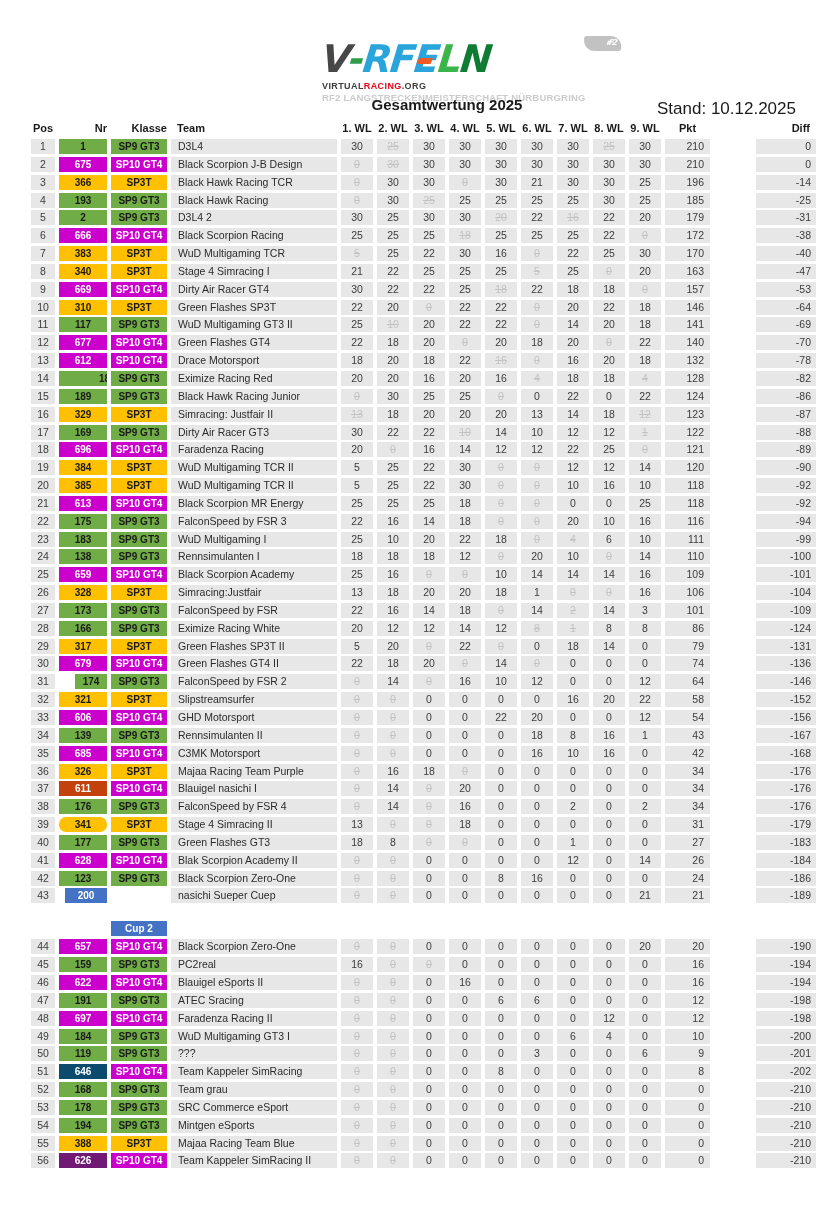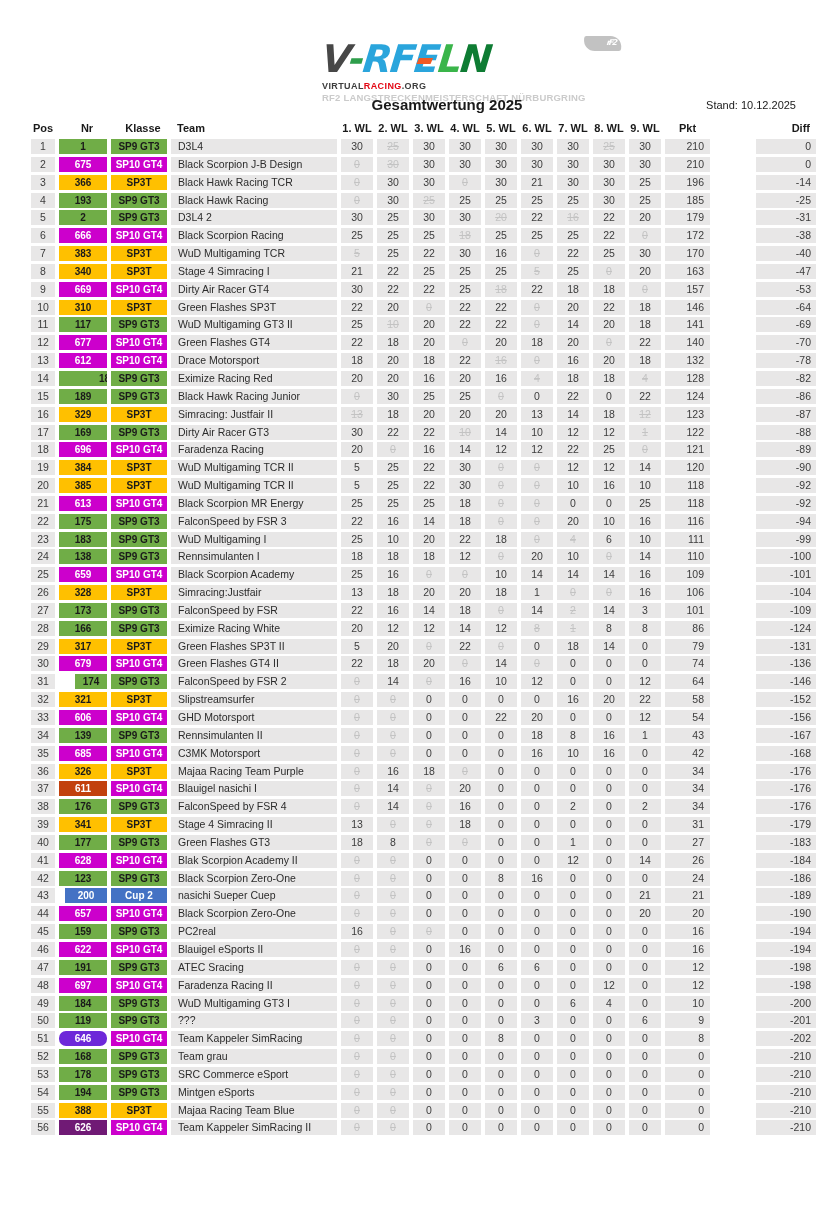--- a/index.html
+++ b/index.html
@@ -32,32 +32,32 @@
     border-radius:2px 12px 2px 12px;
     color:#ffffff;font-size:8px;font-weight:bold;font-style:italic;
     text-align:right;line-height:14px;padding-right:6px;box-sizing:border-box;
   }
   .site-line{margin-top:3px;font-size:9px;font-weight:bold;letter-spacing:.4px;white-space:nowrap;}
   .series-line{margin-top:1px;font-size:9.5px;font-weight:bold;color:#cbcbcb;letter-spacing:.2px;white-space:nowrap;}
   .page-title{
     position:absolute;top:96px;left:447px;transform:translateX(-50%);
     font-size:15px;font-weight:bold;color:#1a1a1a;white-space:nowrap;
   }
-  .stand{position:absolute;top:99px;right:33px;font-size:11px;color:#1a1a1a;}
+  .stand{position:absolute;top:99px;right:33px;font-size:17px;color:#1a1a1a;}
   
   .grid-row{
     display:grid;
     grid-template-columns:24px 48px 56px 166px 32px 32px 32px 32px 32px 32px 32px 32px 32px 45px 38px 60px;
     column-gap:4px;
     width:784px;
   }
   .thead{position:absolute;left:31px;top:121px;font-size:11px;font-weight:bold;color:#1a1a1a;}
   .thead .hc{height:14px;line-height:14px;text-align:center;}
   .thead .h-pos{text-align:center;}
-  .thead .h-nr,.thead .h-klasse{text-align:center;padding-left:8px;}
+  .thead .h-nr,.thead .h-klasse{text-align:right;padding-left:8px;}
   .thead .h-team{text-align:left;padding-left:6px;}
   .thead .h-pkt{text-align:center;}
   .thead .h-diff{text-align:right;padding-right:6px;}
   .tbody{position:absolute;left:31px;top:139px;}
   .row{margin-bottom:2.85px;font-size:10.5px;color:#3c3c3c;}
   .cell{
     height:15px;line-height:15px;background:#e8e7e7;
     text-align:center;overflow:hidden;white-space:nowrap;
   }
   .cell.team{text-align:left;padding-left:7px;color:#2b2b2b;}
@@ -820,21 +820,21 @@
       <div class="cell wl">2</div>
       <div class="cell wl">0</div>
       <div class="cell wl">2</div>
       <div class="cell pkt">34</div>
       <div class="cell spacer"></div>
       <div class="cell diff">-176</div>
     </div>
 
     <div class="row grid-row">
       <div class="cell pos">39</div>
-      <div class="cell badge nr" style="background: rgb(255, 192, 0); color: rgb(26, 26, 26);">341</div>
+      <div class="cell badge nr" style="background: rgb(255, 192, 0); color: rgb(26, 26, 26); border-radius: 7px;">341</div>
       <div class="cell badge kl" style="background: rgb(255, 192, 0); color: rgb(26, 26, 26);">SP3T</div>
       <div class="cell team">Stage 4 Simracing II</div>
       <div class="cell wl">13</div>
       <div class="cell wl struck">0</div>
       <div class="cell wl struck">0</div>
       <div class="cell wl">18</div>
       <div class="cell wl">0</div>
       <div class="cell wl">0</div>
       <div class="cell wl">0</div>
       <div class="cell wl">0</div>
@@ -897,21 +897,21 @@
       <div class="cell wl">0</div>
       <div class="cell wl">0</div>
       <div class="cell pkt">24</div>
       <div class="cell spacer"></div>
       <div class="cell diff">-186</div>
     </div>
 
     <div class="row grid-row">
       <div class="cell pos">43</div>
       <div class="cell badge nr" style="background: rgb(68, 114, 196); color: rgb(255, 255, 255); margin-left: 6px;">200</div>
-      <div class="cell badge kl" style="background: rgb(68, 114, 196); color: rgb(255, 255, 255);">Cup 2</div>
+      <div class="cell badge kl" style="background: rgb(68, 114, 196); color: rgb(255, 255, 255); margin-top: 33px;">Cup 2</div>
       <div class="cell team">nasichi Sueper Cuep</div>
       <div class="cell wl struck">0</div>
       <div class="cell wl struck">0</div>
       <div class="cell wl">0</div>
       <div class="cell wl">0</div>
       <div class="cell wl">0</div>
       <div class="cell wl">0</div>
       <div class="cell wl">0</div>
       <div class="cell wl">0</div>
       <div class="cell wl">21</div>
@@ -1048,21 +1048,21 @@
       <div class="cell wl">0</div>
       <div class="cell wl">0</div>
       <div class="cell wl">6</div>
       <div class="cell pkt">9</div>
       <div class="cell spacer"></div>
       <div class="cell diff">-201</div>
     </div>
 
     <div class="row grid-row">
       <div class="cell pos">51</div>
-      <div class="cell badge nr" style="background: #6d28d9; color: rgb(255, 255, 255); border-radius: 7px;">646</div>
+      <div class="cell badge nr" style="background: #0c4a6e; color: rgb(255, 255, 255);">646</div>
       <div class="cell badge kl" style="background: rgb(204, 0, 204); color: rgb(255, 255, 255);">SP10 GT4</div>
       <div class="cell team">Team Kappeler SimRacing</div>
       <div class="cell wl struck">0</div>
       <div class="cell wl struck">0</div>
       <div class="cell wl">0</div>
       <div class="cell wl">0</div>
       <div class="cell wl">8</div>
       <div class="cell wl">0</div>
       <div class="cell wl">0</div>
       <div class="cell wl">0</div>

